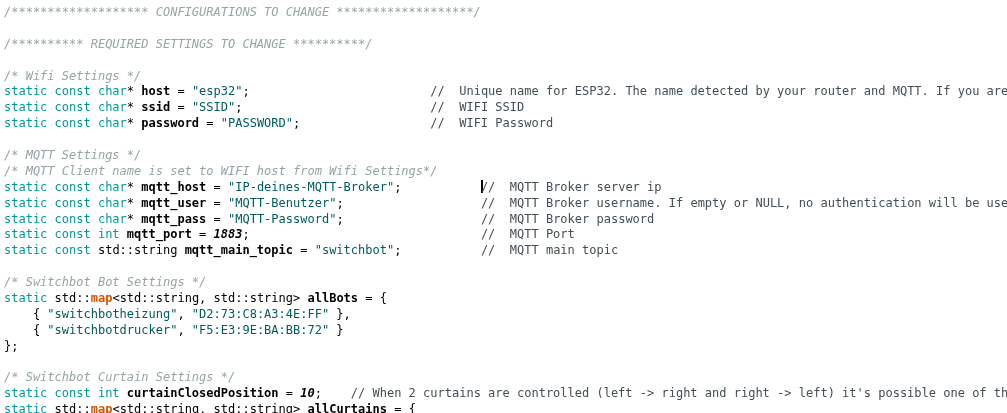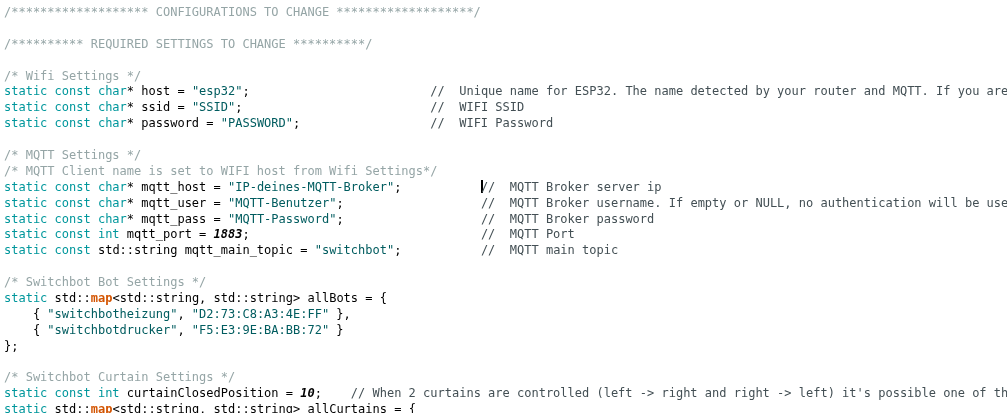--- a/index.html
+++ b/index.html
@@ -11,23 +11,23 @@
   #code-area{
     padding:5px 0 0 4px;
     font-size:12px;
     line-height:15.9px;
     white-space:pre;
   }
   .code-line{height:15.9px;white-space:pre;}
   .tok-kw {color:var(--c-kw);}
   .tok-str{color:var(--c-str);}
   .tok-com{color:var(--c-com);}
-  .tok-blk{color:var(--c-blk);}
+  .tok-blk{color:var(--c-blk);font-style:italic;}
   .tok-fn {color:var(--c-fn);font-weight:bold;}
-  .tok-id {color:var(--c-id);font-weight:normal;}
+  .tok-id {color:var(--c-id);font-weight:bold;}
   .tok-num{color:var(--c-num);font-weight:bold;font-style:italic;}
   .tok-pln{color:var(--c-pln);}
   .caret{
     display:inline-block;width:2px;height:13px;
     background:var(--c-caret);
     vertical-align:-2px;margin-right:-2px;
   }
 </style>
 </head>
 <body style="background: rgb(255, 255, 255);">

